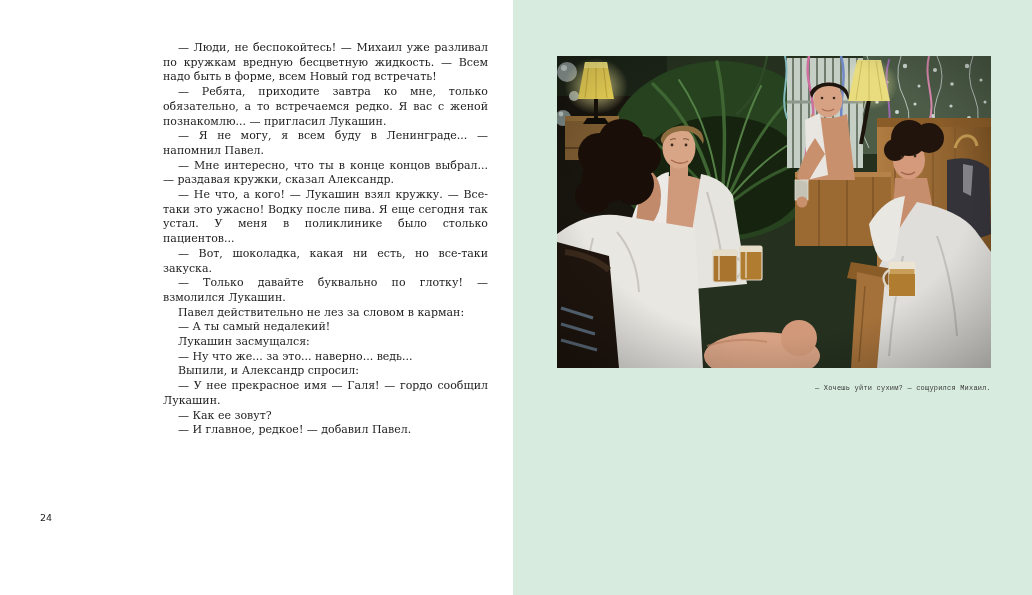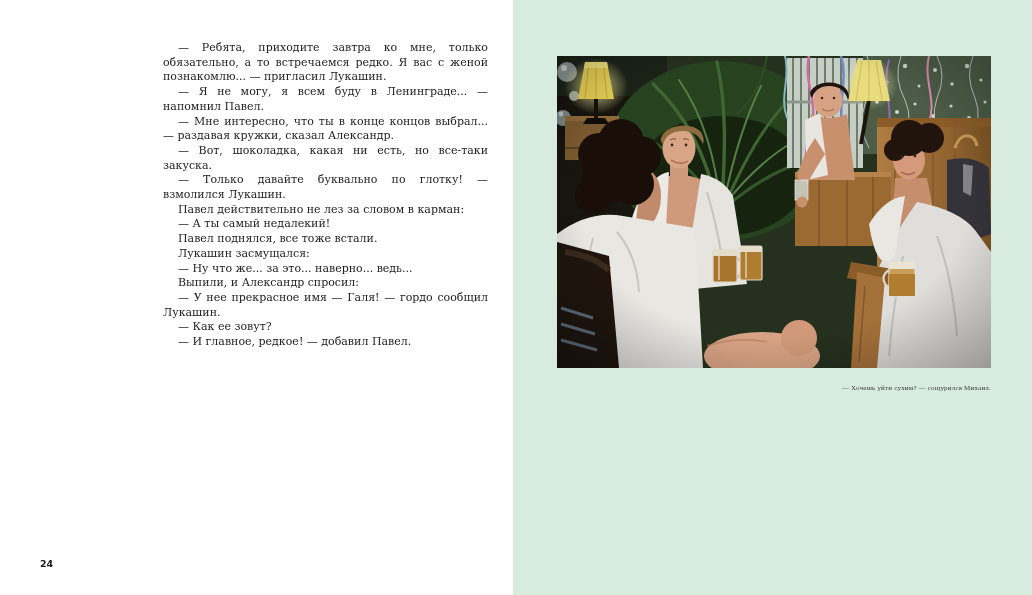--- a/index.html
+++ b/index.html
@@ -9,63 +9,64 @@
   
   .page-left { position:absolute; left:0; top:0; width:513px; height:595px; background:#ffffff; }
   .text-block {
     position:absolute; left:163px; top:41px; width:325px;
     font-size:11px; line-height:14.7px; color:#222222;
     text-align:justify; hyphens:none;
   }
   .text-block p { text-indent:15px; }
   .page-number {
     position:absolute; left:40px; top:512px;
-    font-family:"DejaVu Sans", sans-serif; font-size:9.5px; font-weight:bold; color:#1c1c1c;margin-top:46px;
+    font-family:"DejaVu Sans", sans-serif; font-size:9.5px; font-weight:normal; color:#1c1c1c;
   }
 
   
   .page-right { position:absolute; left:513px; top:0; width:519px; height:595px; background:#d7ebdf; }
   .photo-frame {
     position:absolute; left:44px; top:56px; width:434px; height:312px;
     background:#25301f; overflow:hidden;
   }
   .photo-frame svg { display:block; width:434px; height:312px; }
   .photo-caption {
     position:absolute; left:44px; top:384px; width:434px;
-    font-family:Liberation Serif, serif; font-size:7px; letter-spacing:.2px;
+    font-family:Liberation Mono, monospace; font-size:7px; letter-spacing:.2px;
     color:#3b3b3b; text-align:right;
   }
 </style>
 </head>
 <body>
 
 <div class="spread">
 
   <div class="page-left">
     <div class="text-block">
 
+        <p>— Люди, не беспокойтесь! — Михаил уже разливал по кружкам вредную бесцветную жидкость. — Всем надо быть в форме, всем Новый год встречать!</p>
 
         <p>— Ребята, приходите завтра ко мне, только обязательно, а то встречаемся редко. Я вас с женой познакомлю... — пригласил Лукашин.</p>
 
         <p>— Я не могу, я всем буду в Ленинграде... — напомнил Павел.</p>
 
         <p>— Мне интересно, что ты в конце концов выбрал... — раздавая кружки, сказал Александр.</p>
 
+        <p>— Не что, а кого! — Лукашин взял кружку. — Все-таки это ужасно! Водку после пива. Я еще сегодня так устал. У меня в поликлинике было столько пациентов...</p>
 
 
         <p>— Вот, шоколадка, какая ни есть, но все-таки закуска.</p>
 
         <p>— Только давайте буквально по глотку! — взмолился Лукашин.</p>
 
 
         <p>Павел действительно не лез за словом в карман:</p>
 
         <p>— А ты самый недалекий!</p>
 
-        <p>Павел поднялся, все тоже встали.</p>
 
 
         <p>Лукашин засмущался:</p>
 
         <p>— Ну что же... за это... наверно... ведь...</p>
 
         <p>Выпили, и Александр спросил:</p>
 
         <p>— У нее прекрасное имя — Галя! — гордо сообщил Лукашин.</p>
 

